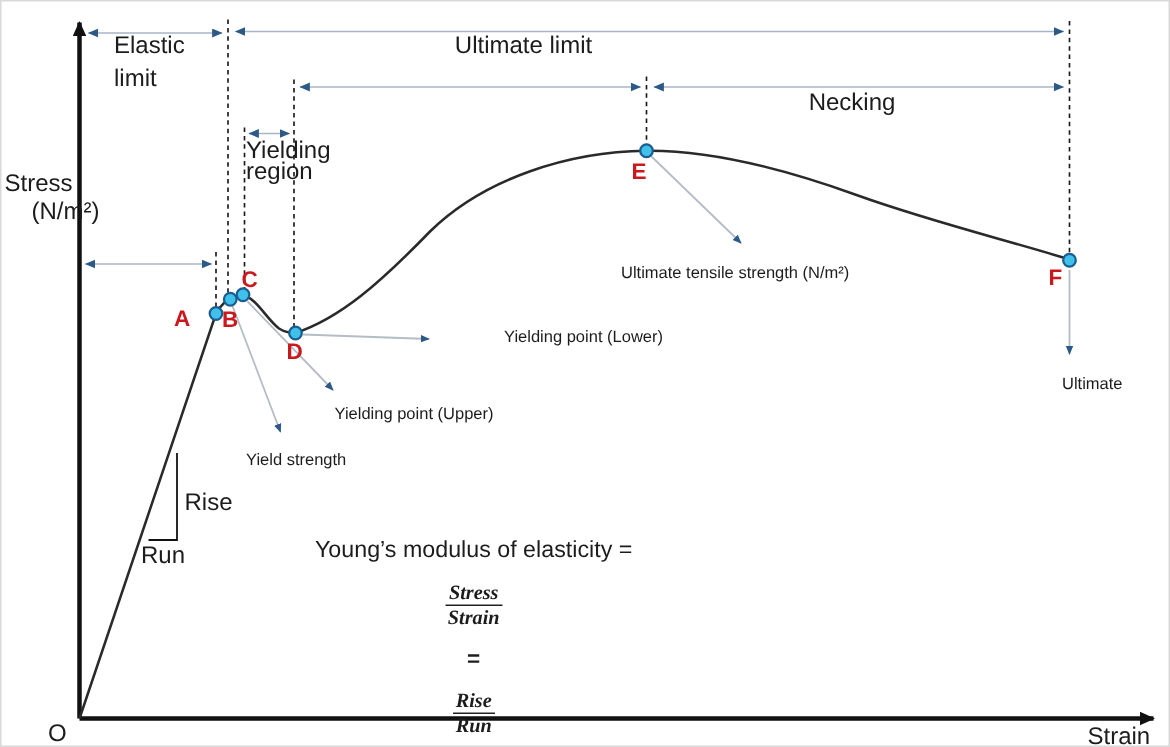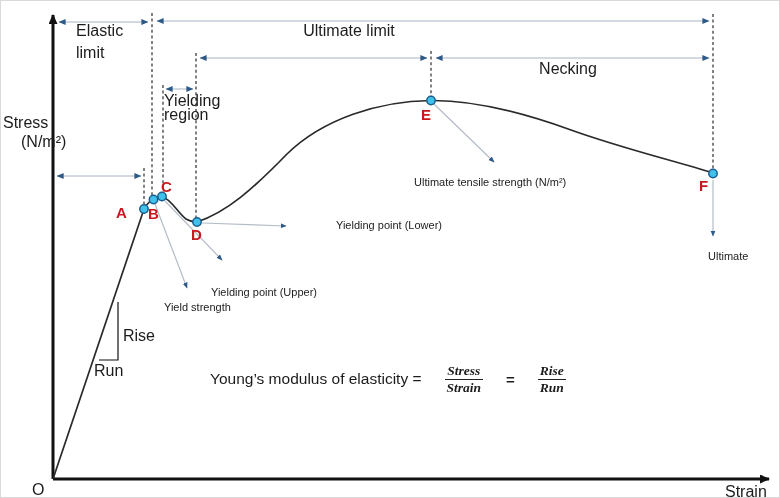--- a/index.html
+++ b/index.html
@@ -16,21 +16,21 @@
   #figure svg{position:absolute;left:0;top:0;}
   .lbl{position:absolute;font-size:16px;line-height:20px;color:#1c1c1c;white-space:nowrap;}
   .lbl.wrap{white-space:normal;}
   .lbl.center{text-align:center;}
   .lbl.small{font-size:16px;line-height:13.5px;}
   .lbl.mid{font-size:11px;line-height:18px;}
   .ptlbl{position:absolute;font-size:15px;font-weight:700;color:#c9191e;line-height:15px;}
   
   #formula{
     position:absolute;left:209px;top:357px;
-    display:flex;align-items:center;gap:23px;height:42px;
+    display:flex;align-items:center;gap:11px;height:42px;flex-direction:column;
   }
   #formula .lhs{font-size:15.5px;}
   #formula .eq{font-size:15px;font-weight:600;}
   .frac{display:inline-flex;flex-direction:column;align-items:center;
         font-family:"Liberation Serif", serif;font-style:italic;font-weight:700;
         font-size:13.5px;line-height:16px;}
   .frac .den{border-top:1.4px solid #222;padding:0 2px;}
   .frac .num{padding:0 2px;}
 </style>
 </head>
@@ -116,21 +116,21 @@
   <div class="lbl small" style="left:93px;top:363px;">Run</div>
 
   <div class="ptlbl" style="left:115px;top:204px;">A</div>
   <div class="ptlbl" style="left:147px;top:205px;">B</div>
   <div class="ptlbl" style="left:160px;top:178px;">C</div>
   <div class="ptlbl" style="left:190px;top:226px;">D</div>
   <div class="ptlbl" style="left:420px;top:106px;">E</div>
   <div class="ptlbl" style="left:698px;top:177px;">F</div>
 
   <div class="lbl mid" style="left:163px;top:297px;">Yield strength</div>
-  <div class="lbl mid" style="left:210px;top:266px;margin-top:16px;">Yielding point (Upper)</div>
+  <div class="lbl mid" style="left:222px;top:266px;">Yielding point (Upper)</div>
   <div class="lbl mid" style="left:295px;top:215px;margin-left:40px;">Yielding point (Lower)</div>
   <div class="lbl mid" style="left:413px;top:172px;">Ultimate tensile strength (N/m²)</div>
   <div class="lbl mid" style="left:707px;top:246px;">Ultimate</div>
 
   <div id="formula">
     <span class="lhs">Young’s modulus of elasticity =</span>
     <span class="frac">
       <span class="num">Stress</span>
       <span class="den">Strain</span>
     </span>

